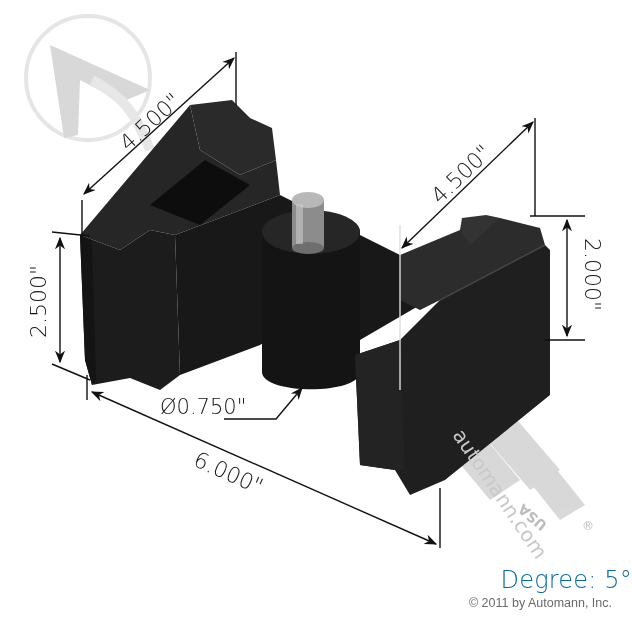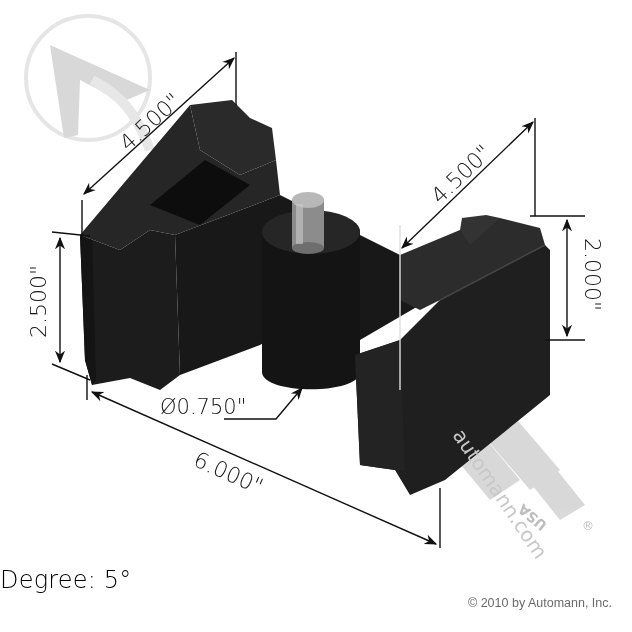--- a/index.html
+++ b/index.html
@@ -1,18 +1,18 @@
 <!DOCTYPE html>
 <html><head>
 <meta charset="utf-8">
 <style>
   html, body { margin:0; padding:0; background:#ffffff; }
   body { width:632px; height:632px; overflow:hidden; position:relative; font-family:"DejaVu Sans", sans-serif; }
   #stage { position:absolute; left:0; top:0; width:632px; height:632px; }
-  .caption { position:absolute; left:0; width:632px; text-align:left; top:566px; font-size:24px; color:#000000; font-family:"DejaVu Sans", sans-serif; font-weight:300; letter-spacing:0.2px; }
+  .caption { position:absolute; left:0; width:632px; text-align:right; top:566px; font-size:24px; color:#0369a1; font-family:"DejaVu Sans", sans-serif; font-weight:300; letter-spacing:0.2px; }
   .copyright { position:absolute; right:20px; top:596px; font-size:12.5px; color:#6a6a6a; font-family:"Liberation Sans", sans-serif; }
   svg text.dim { font-family:"DejaVu Sans", sans-serif; font-weight:300; fill:#151515; }
 </style>
 </head>
 <body>
 
 <div id="stage">
 <svg width="632" height="632" viewBox="0 0 632 632" xmlns="http://www.w3.org/2000/svg">
   <defs>
     <marker id="ah" viewBox="0 0 10 10" refX="9" refY="5" markerWidth="9" markerHeight="9" orient="auto-start-reverse">
@@ -98,13 +98,13 @@
   <text class="dim" font-size="21" x="160" y="414">Ø0.750"</text>
   <text class="dim" font-size="22" transform="translate(192,465) rotate(24)">6.000"</text>
 
   <text fill="#c8c8c8" font-size="20" font-family="DejaVu Sans, sans-serif" transform="translate(452,435) rotate(56)">automann.com</text>
   <text fill="#bdbdbd" font-size="14" font-weight="bold" font-family="DejaVu Sans, sans-serif" transform="translate(548,524) rotate(-140)">USA</text>
   <text fill="#bdbdbd" font-size="12" font-family="DejaVu Sans, sans-serif" x="582" y="530">®</text>
 </svg>
 </div>
 
 <div class="caption">Degree: 5°</div>
-<div class="copyright">© 2010 by Automann, Inc.</div>
+<div class="copyright">© 2011 by Automann, Inc.</div>
 
 </body></html>

